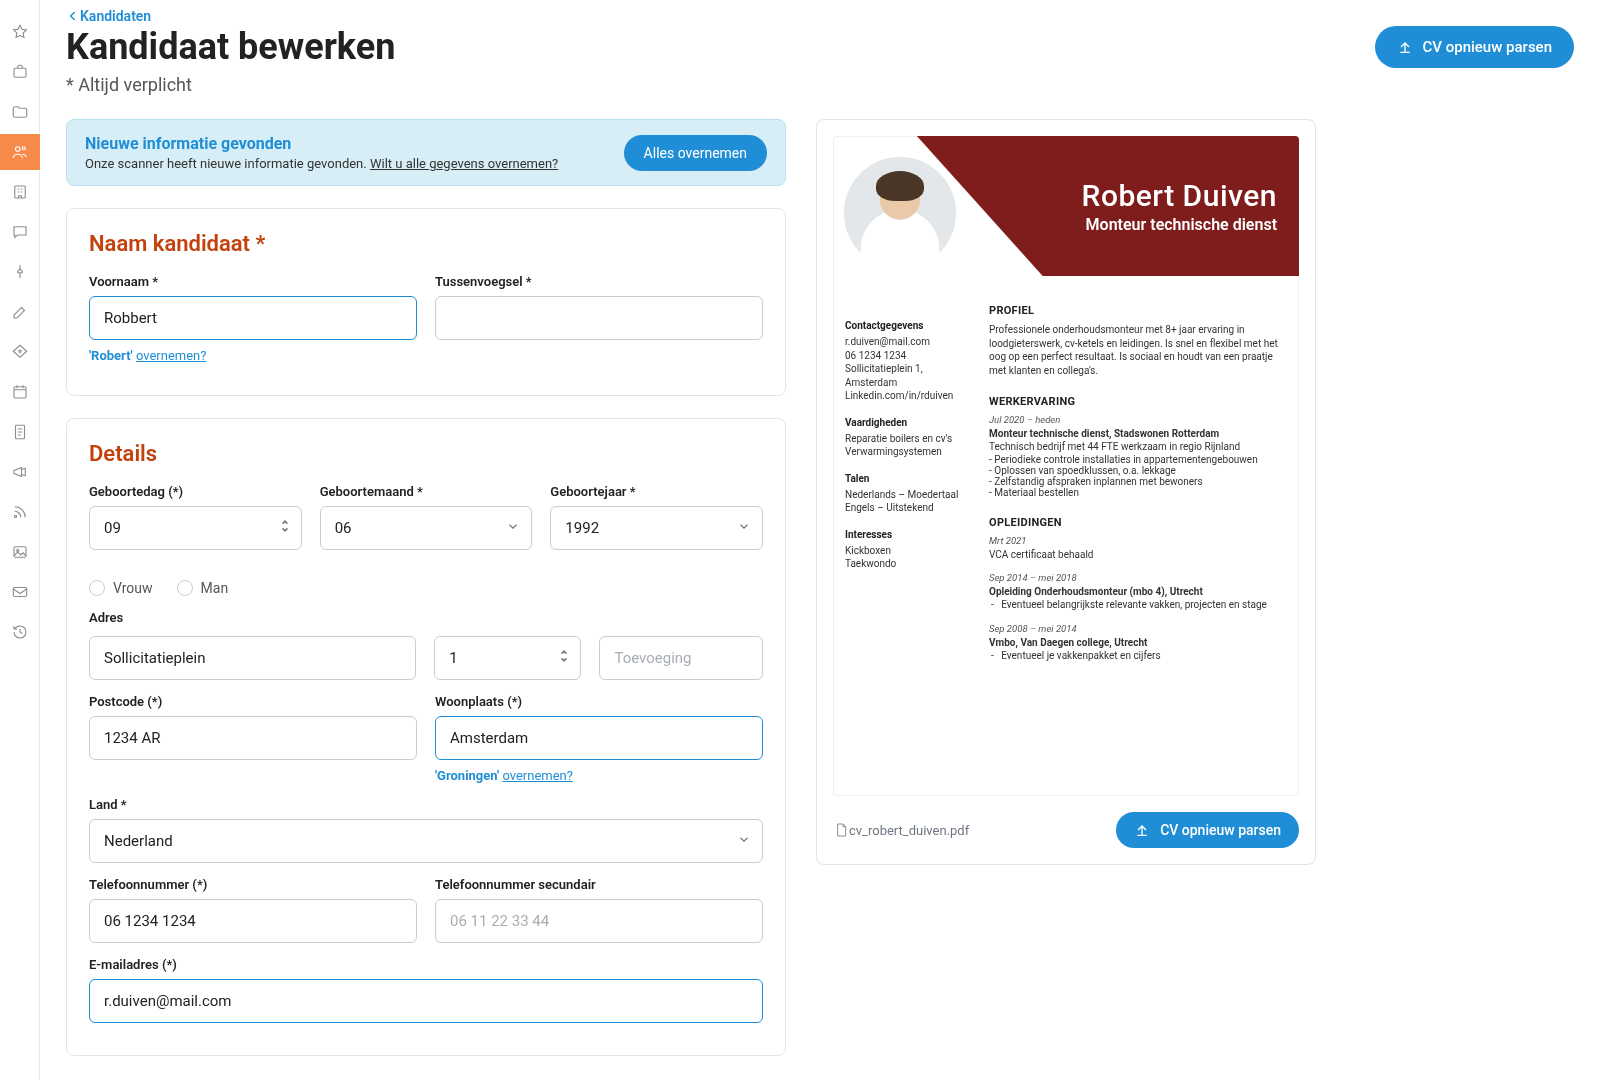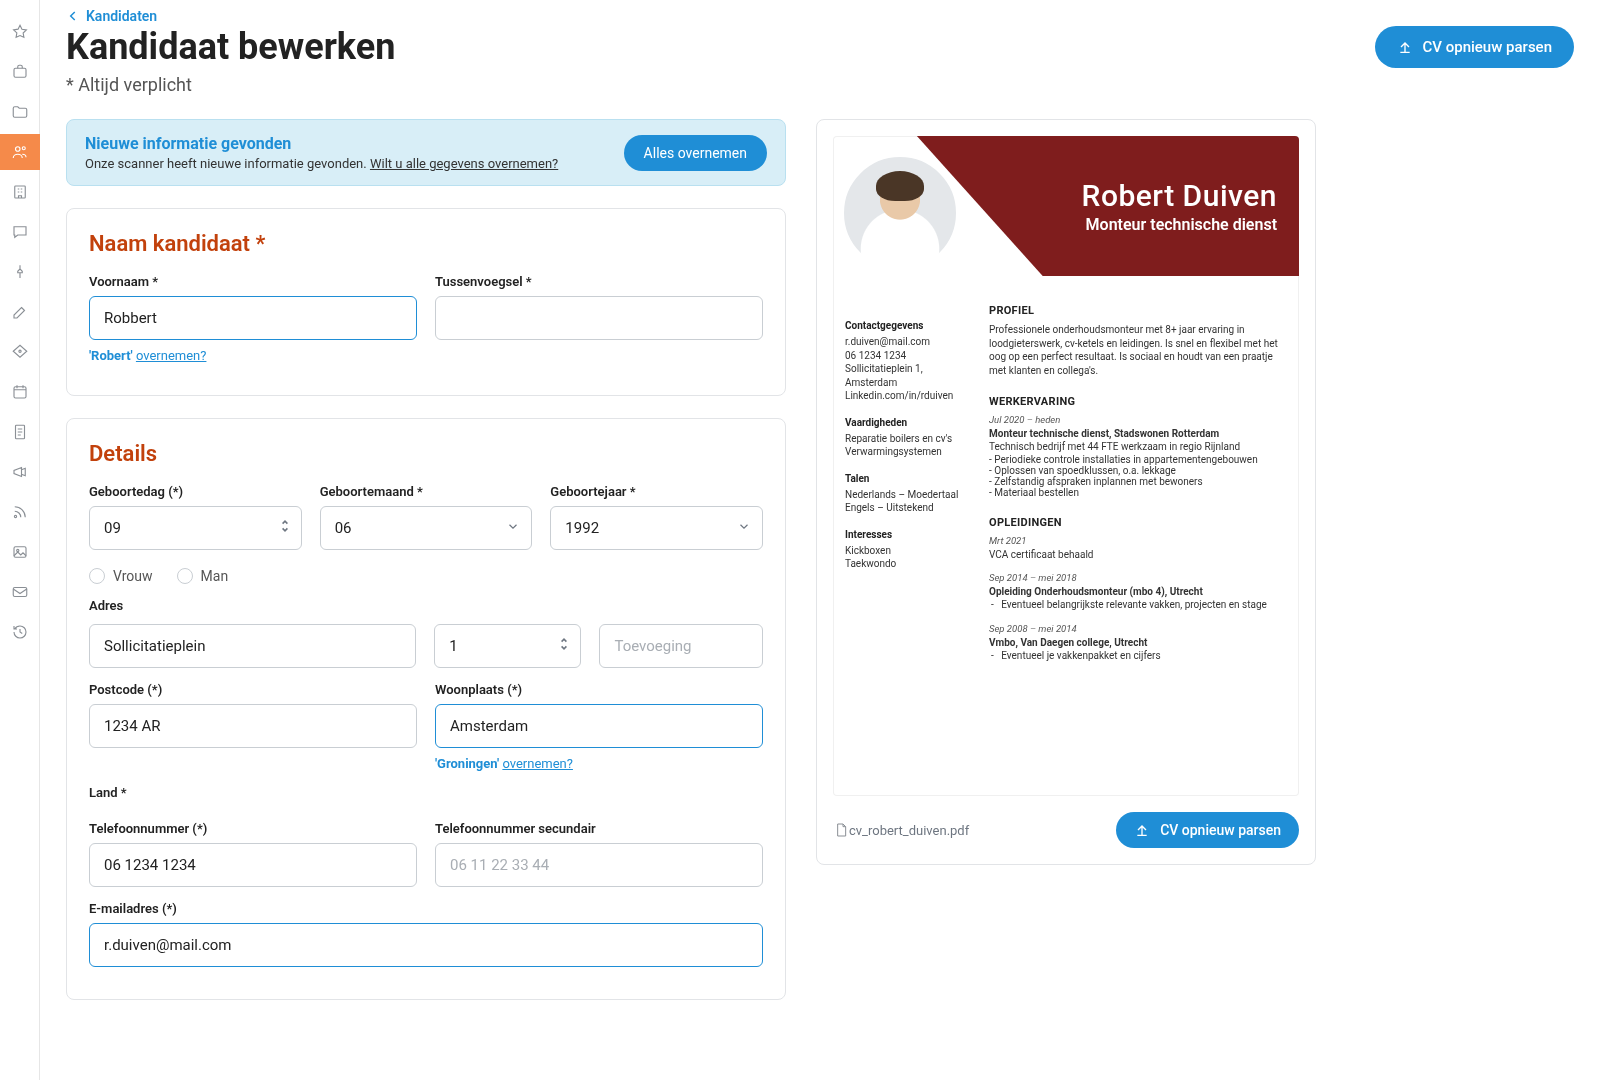--- a/index.html
+++ b/index.html
@@ -35,21 +35,21 @@
   
   .main {
     flex: 1;
     padding: 4px 26px 20px 26px;
     overflow: auto;
     position: relative;
   }
   .breadcrumb {
     display: flex;
     align-items: center;
-    gap: 6px;
+    gap: 0;
     color: #1f8ed6;
     font-size: 14px;
     font-weight: 600;
     padding-top: 4px;
     cursor: pointer;
   }
   .header-row {
     display: flex;
     justify-content: space-between;
     align-items: flex-start;
@@ -167,21 +167,21 @@
   .spin svg { width: 10px; height: 16px; }
 
   .suggest {
     font-size: 13px;
     margin-top: 8px;
     color: #1f8ed6;
   }
   .suggest .val { font-weight: 700; }
   .suggest a { color: #1f8ed6; text-decoration: underline; cursor: pointer; }
 
-  .radio-row { display: flex; gap: 24px; margin-top: 18px; margin-bottom: 4px; align-items: flex-end; }
+  .radio-row { display: flex; gap: 24px; margin-top: 30px; margin-bottom: 4px; align-items: flex-end; }
   .radio { display: flex; align-items: center; gap: 8px; font-size: 14px; color: #555; cursor: pointer; }
   .radio .dot {
     width: 16px; height: 16px; border-radius: 50%;
     border: 1.5px solid #c9ced3; background: #fff;
   }
 
   
   .preview-card {
     border: 1px solid #e2e4e7;
     border-radius: 8px;
@@ -497,20 +497,26 @@
             <div class="suggest">
               <span class="val">'Groningen'</span>
               <a>overnemen?</a>
             </div>
           </div>
         </div>
 
         <div class="row m-top">
           <div class="field">
             <label>Land *</label>
+            <div class="select-wrap">
+              <div class="input select">Nederland</div>
+              <span class="chev"><svg viewBox="0 0 24 24">
+                    <path d="M6 9l6 6 6-6"></path>
+                  </svg></span>
+            </div>
           </div>
         </div>
 
         <div class="row m-top">
           <div class="field">
             <label>Telefoonnummer (*)</label>
             <input class="input" value="06 1234 1234" style="">
           </div>
           <div class="field">
             <label>Telefoonnummer secundair</label>

